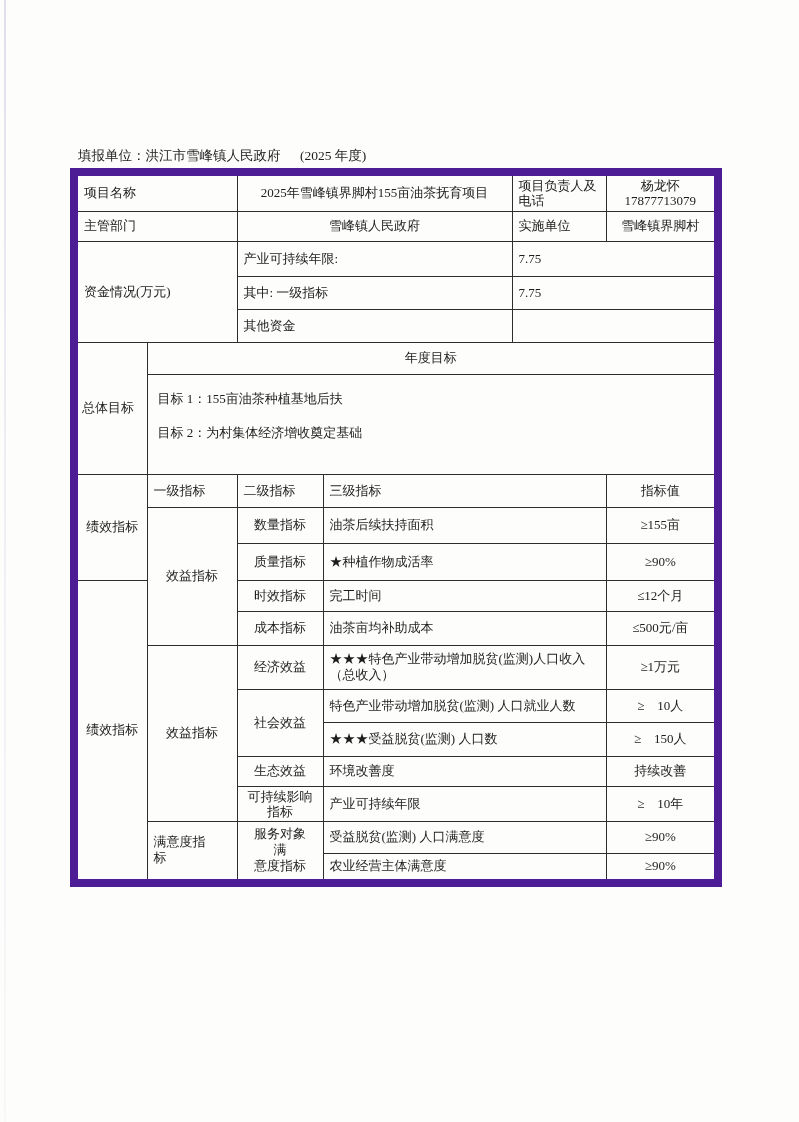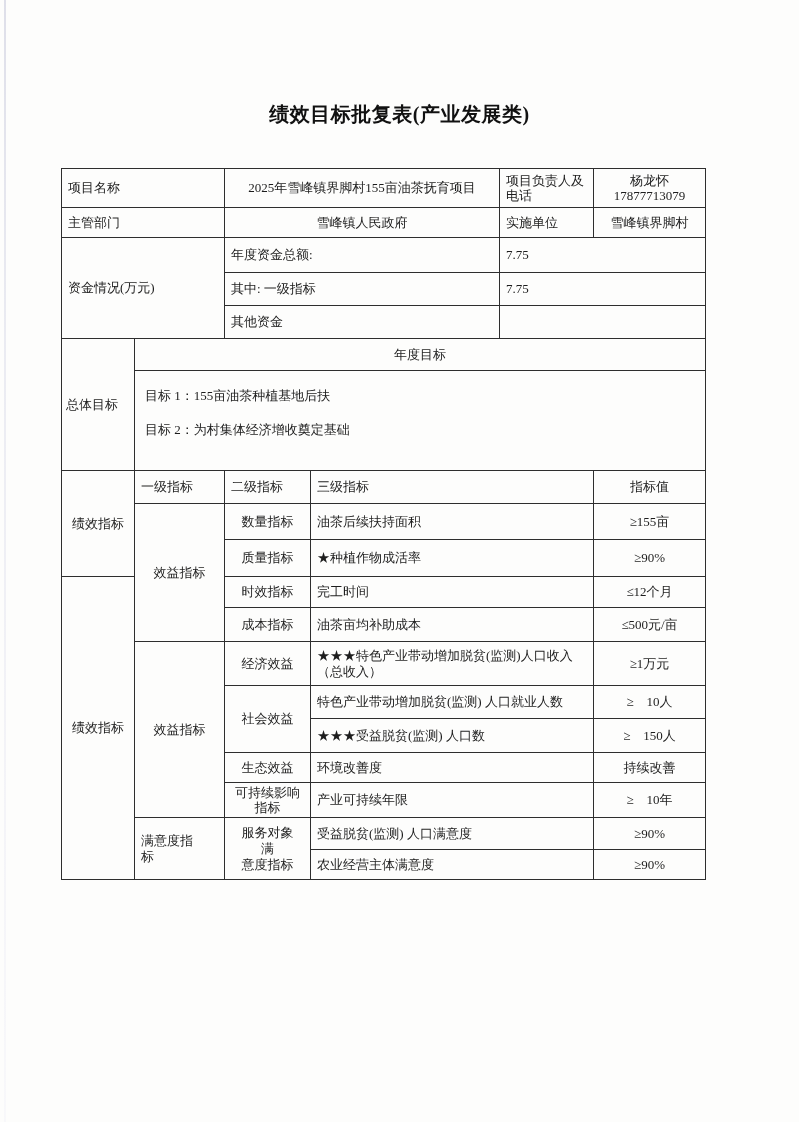--- a/index.html
+++ b/index.html
@@ -22,24 +22,24 @@
     margin:0; text-align:center;
     font-size:20px; font-weight:700; letter-spacing:.5px;
     color:#111;
   }
   .subhead {
     position:absolute; top:147px; left:78px; width:646px;
     font-size:13.5px;
   }
   .subhead .year { position:absolute; left:222px; top:0; }
   table.approval {
-    position:absolute; left:61px; top:168px;
+    position:absolute; left:70px; top:168px;
     width:645px;
     border-collapse:collapse; table-layout:fixed;
-    border:1px solid #4c1d95;
+    border:8px solid #4c1d95;
   }
   table.approval td {
     border:1.5px solid #2e2e2e;
     font-size:13px; line-height:16px;
     padding:2px 6px;
     vertical-align:middle;
     overflow:hidden;
     word-break:break-all;
   }
   td.lab { text-align:left; padding-left:7px; }
@@ -54,22 +54,25 @@
     text-align:justify;
     white-space:pre-line;
   }
 </style>
 </head>
 <body>
 
 <div class="page">
   <div class="scan-edge"></div>
 
-  <h1 class="title">绩效目标批复表(产业发展类)</h1>
 
+  <div class="subhead">
+    <span>填报单位：洪江市雪峰镇人民政府</span>
+    <span class="year">(2025 年度)</span>
+  </div>
 
   <table class="approval">
     <colgroup>
       <col style="width:73px">
         <col style="width:90px">
         <col style="width:86px">
       <col style="width:189px">
         <col style="width:94px">
         <col style="width:112px">
     </colgroup>
@@ -85,21 +88,21 @@
     </tr>
     <tr style="height:30px">
       <td colspan="2" class="lab">主管部门</td>
       <td colspan="2" class="c">雪峰镇人民政府</td>
       <td class="lab">实施单位</td>
       <td class="c">雪峰镇界脚村</td>
     </tr>
 
     <tr style="height:35px">
       <td colspan="2" rowspan="3" class="lab">资金情况(万元)</td>
-      <td colspan="2" class="lab">年度资金总额:</td>
+      <td colspan="2" class="lab">产业可持续年限:</td>
       <td colspan="2" class="lab">7.75</td>
     </tr>
     <tr style="height:33px">
       <td colspan="2" class="lab">其中: 一级指标</td>
       <td colspan="2" class="lab">7.75</td>
     </tr>
     <tr style="height:33px">
       <td colspan="2" class="lab">其他资金</td>
       <td colspan="2" class="lab"></td>
     </tr>

